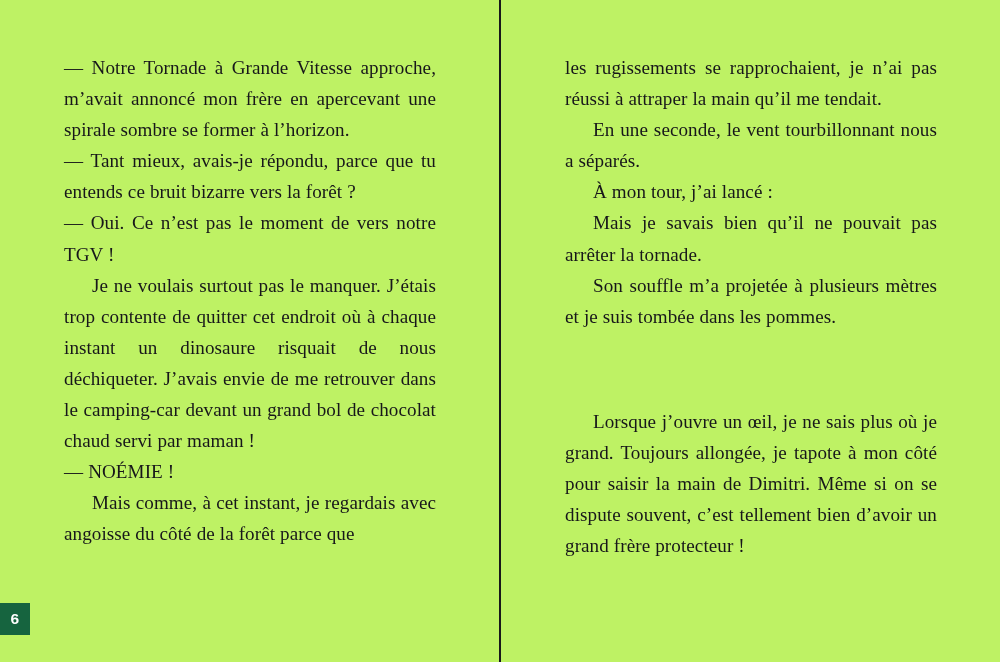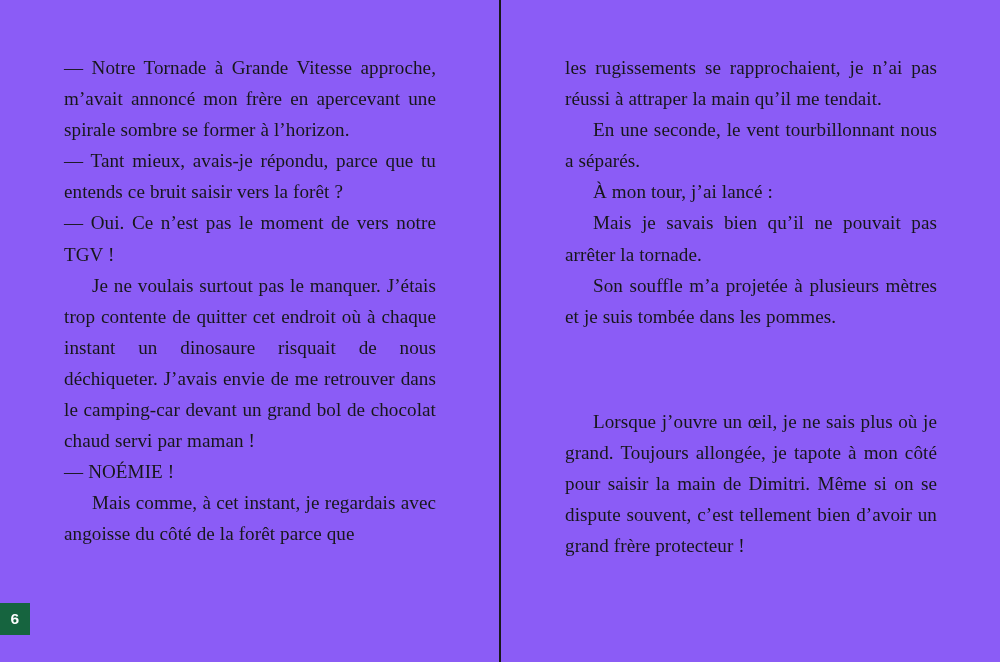--- a/index.html
+++ b/index.html
@@ -11,21 +11,21 @@
     width: 1000px;
     height: 662px;
     overflow: hidden;
     font-family: "Liberation Serif", "DejaVu Serif", serif;
     color: #17171a;
   }
   .spread {
     position: relative;
     width: 1000px;
     height: 662px;
-    background: #8b5cf6;
+    background: #bef264;
   }
   .gutter {
     position: absolute;
     left: 499px;
     top: 0;
     width: 1.6px;
     height: 662px;
     background: #18181a;
   }
   .page {
@@ -83,21 +83,21 @@
   .pagenum-right { right: 0; justify-content: center; }
 </style>
 </head>
 <body>
 
 <div class="spread">
 
   <div class="page page-left">
     <div class="textblock">
       <p class="noindent">— Notre Tornade à Grande Vitesse approche, m’avait annoncé mon frère en apercevant une spirale sombre se former à l’horizon.</p>
-      <p class="noindent">— Tant mieux, avais-je répondu, parce que tu entends ce bruit saisir vers la forêt ?</p>
+      <p class="noindent">— Tant mieux, avais-je répondu, parce que tu entends ce bruit bizarre vers la forêt ?</p>
       <p class="noindent">— Oui. Ce n’est pas le moment de vers notre TGV !</p>
       <p>Je ne voulais surtout pas le manquer. J’étais trop contente de quitter cet endroit où à chaque instant un dinosaure risquait de nous déchiqueter. J’avais envie de me retrouver dans le camping-car devant un grand bol de chocolat chaud servi par maman !</p>
       <p class="noindent">— NOÉMIE !</p>
       <p>Mais comme, à cet instant, je regardais avec angoisse du côté de la forêt parce que</p>
     </div>
     <div class="pagenum pagenum-left">
       <span>6</span>
     </div>
   </div>
 

